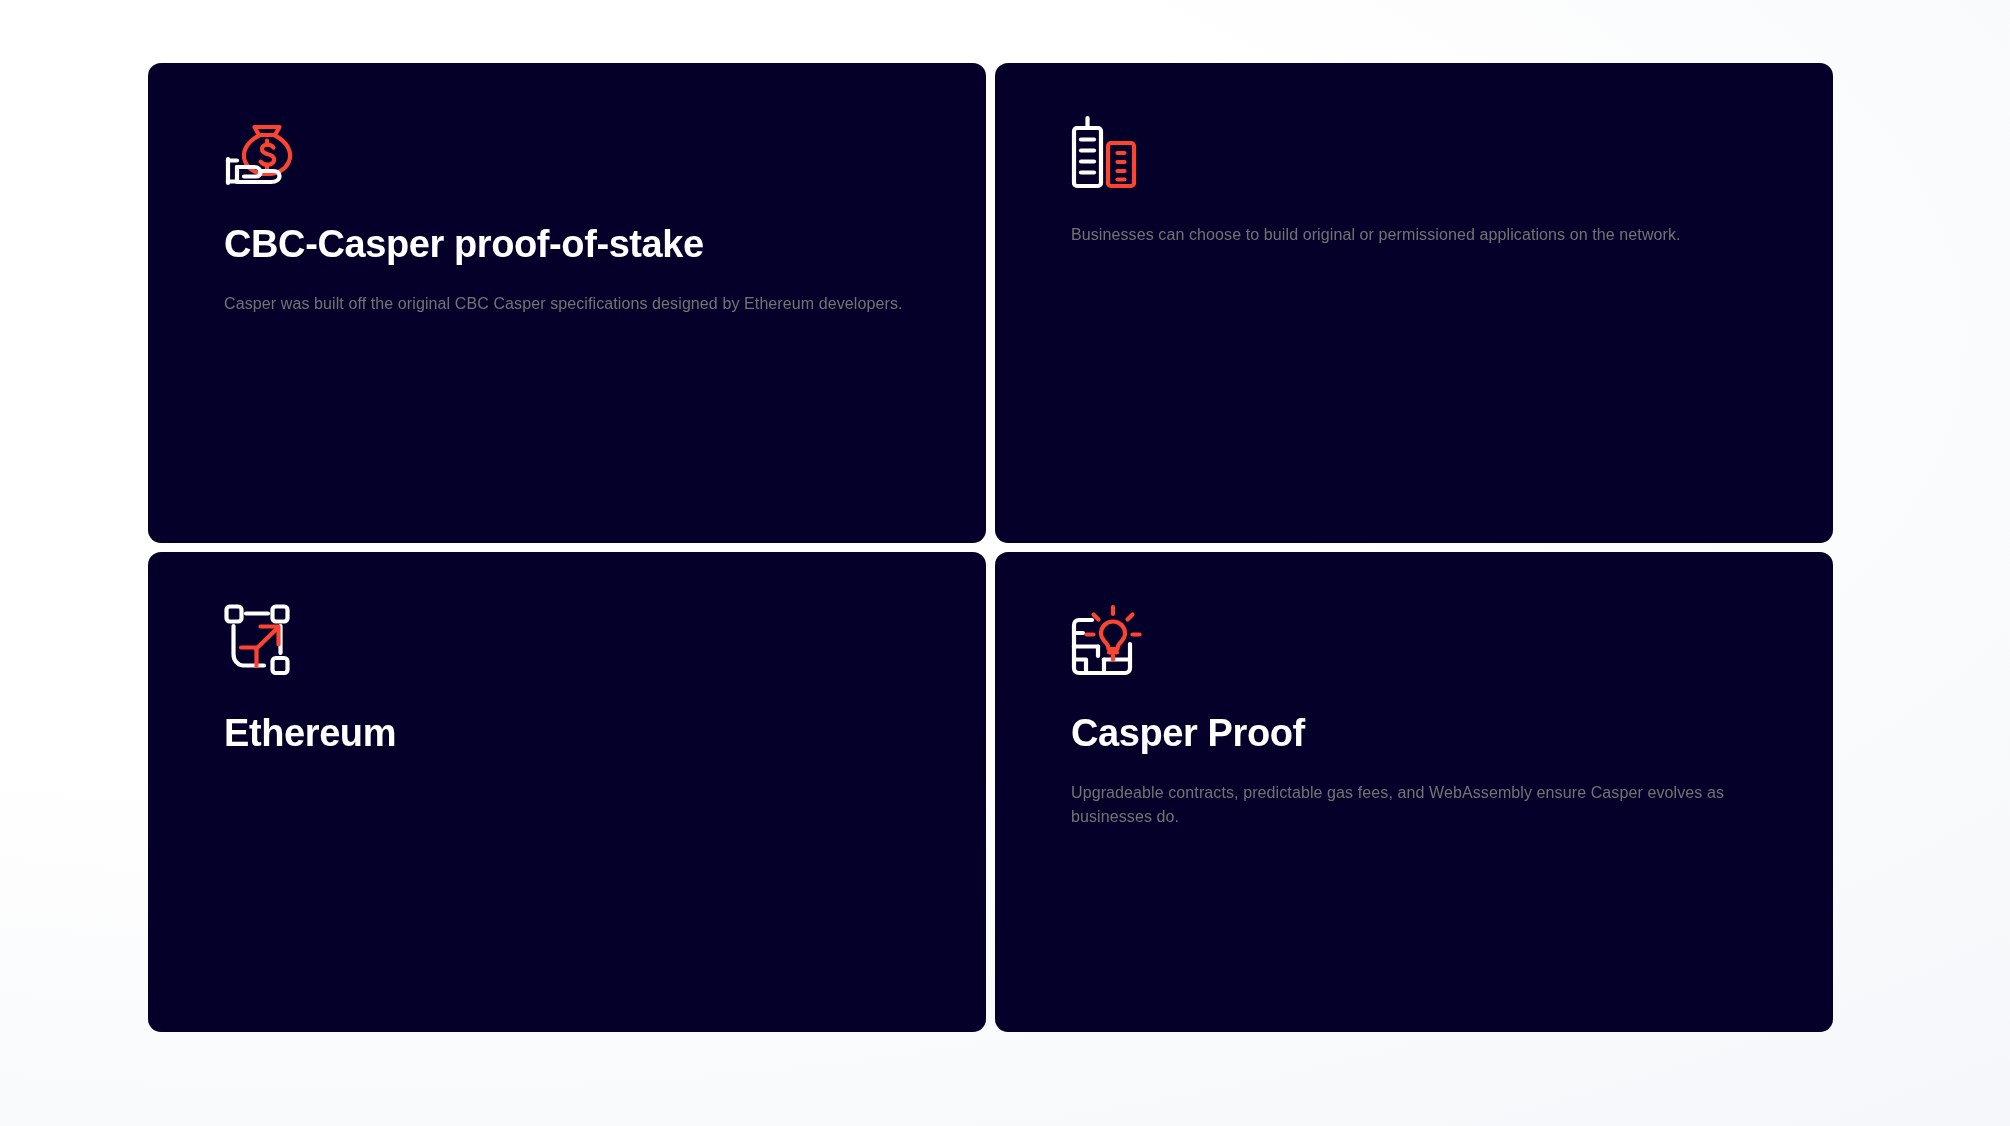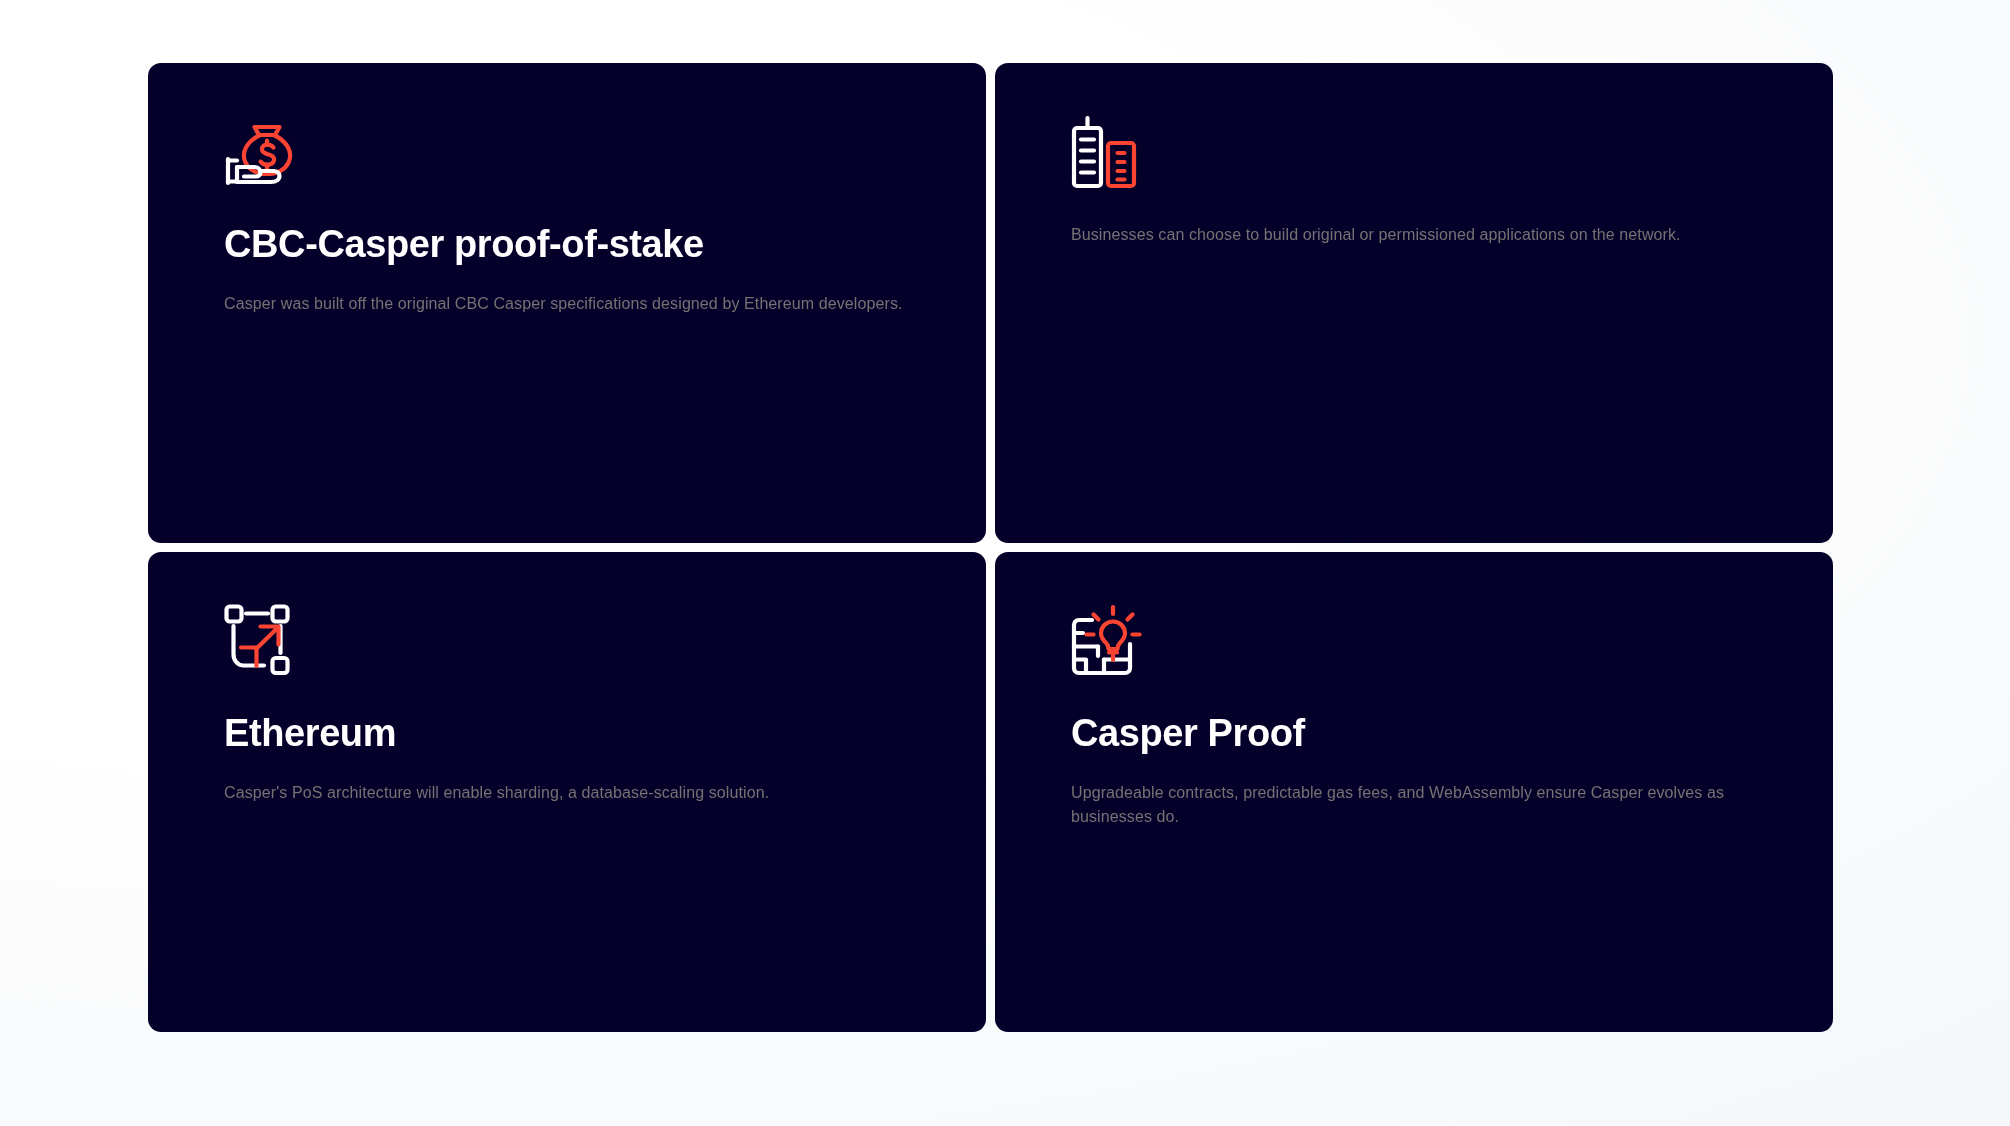--- a/index.html
+++ b/index.html
@@ -141,21 +141,20 @@
         <rect x="2.5" y="2.5" width="15" height="15" rx="3.2" stroke="#ffffff" stroke-width="4.2" fill="none"></rect>
         <rect x="48.5" y="2.5" width="15" height="15" rx="3.2" stroke="#ffffff" stroke-width="4.2" fill="none"></rect>
         <rect x="48.5" y="54" width="15" height="15" rx="3.2" stroke="#ffffff" stroke-width="4.2" fill="none"></rect>
 
         <path d="M17 43.5 H32.5 V62" stroke="#fc4432" stroke-width="4.2" stroke-linecap="round" stroke-linejoin="round" fill="none"></path>
         <path d="M32 45 L53 24.5" stroke="#fc4432" stroke-width="4.2" stroke-linecap="round"></path>
         <path d="M36.5 22.5 H54.5 V40.5" stroke="#fc4432" stroke-width="4.2" stroke-linecap="round" stroke-linejoin="round" fill="none"></path>
       </svg>
     </span>
     <h3 class="card-title">Ethereum</h3>
-    <p class="card-desc">Casper's PoS architecture will enable sharding, a database-scaling solution.</p>
   </article>
 
   <article class="feature-card">
     <span class="card-icon">
       <svg viewBox="0 0 78 74" fill="none" xmlns="http://www.w3.org/2000/svg">
 
         <path d="M21 16 H8 C5 16 3 18 3 21 V64 C3 67 5 69 8 69 H54 C57 69 59 67 59 64 V40" stroke="#ffffff" stroke-width="4.2" stroke-linecap="round" stroke-linejoin="round" fill="none"></path>
         <path d="M3 29 H12" stroke="#ffffff" stroke-width="4.2" stroke-linecap="round"></path>
         <path d="M3 42.5 H27" stroke="#ffffff" stroke-width="4.2" stroke-linecap="round"></path>
         <path d="M27 42.5 V52" stroke="#ffffff" stroke-width="4.2" stroke-linecap="round"></path>

